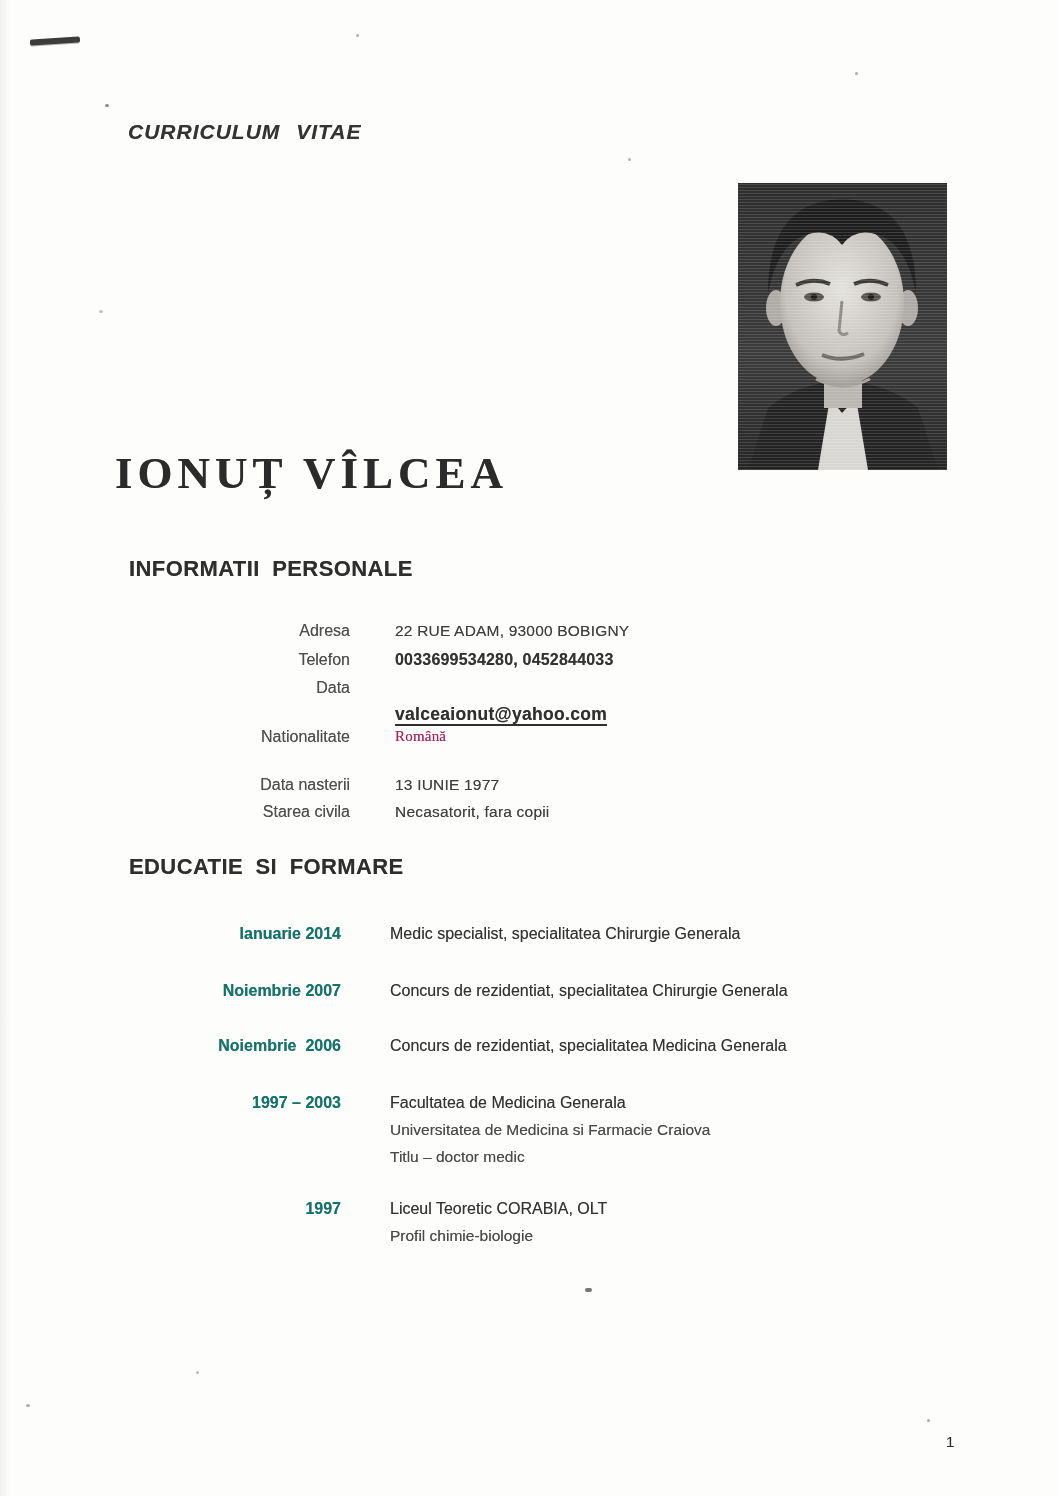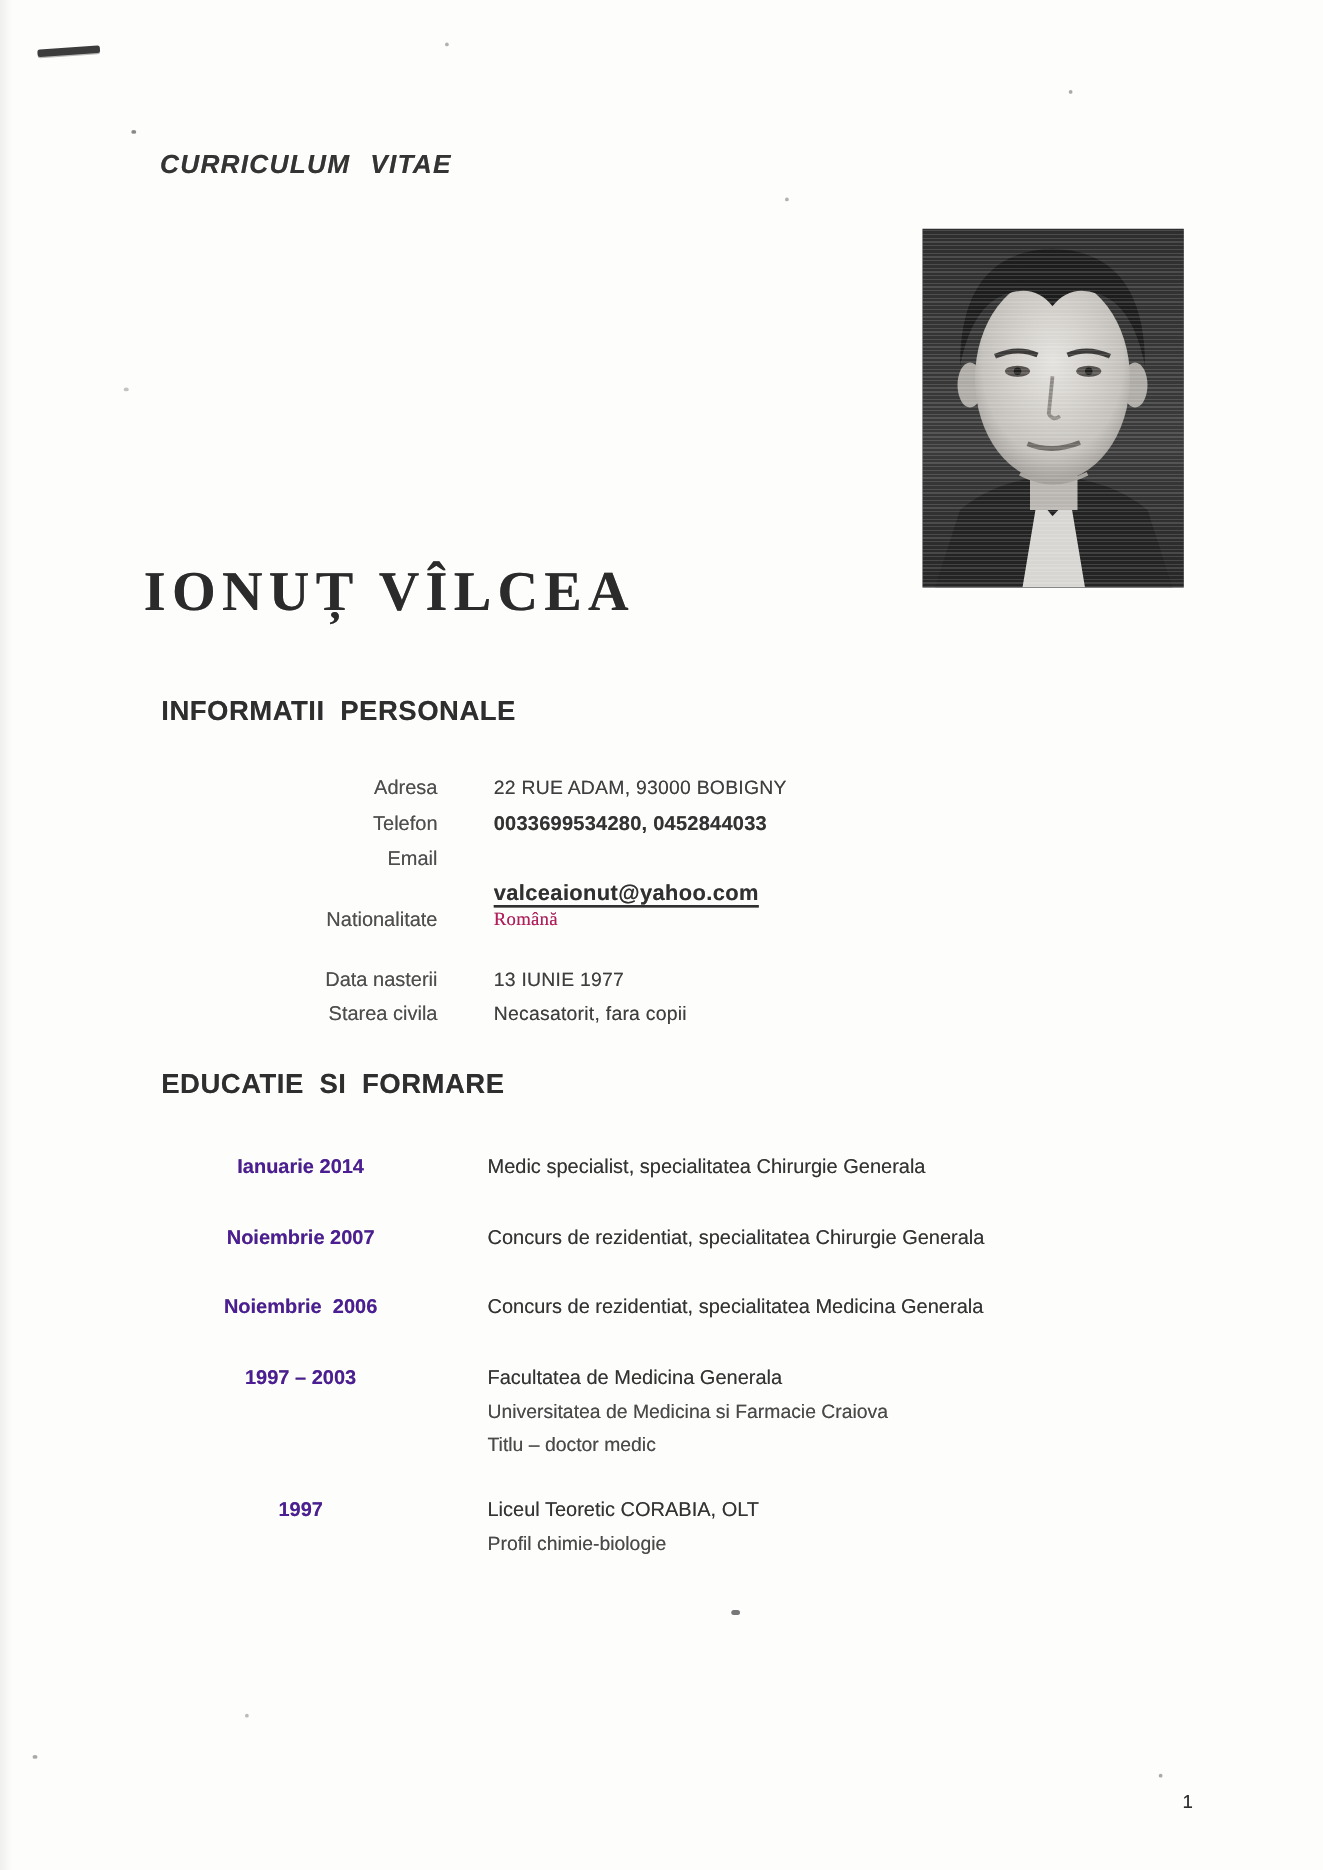--- a/index.html
+++ b/index.html
@@ -60,22 +60,22 @@
     font-size:15.5px;color:#3f3f3f;letter-spacing:.2px;
   }
   .value-phone{font-weight:700;color:#333;font-size:16px;}
   .value-email{
     font-weight:700;color:#303030;font-size:17.5px;letter-spacing:.3px;
     text-decoration:underline;text-decoration-thickness:2px;text-underline-offset:4px;margin-top:25px;
   }
   .value-serif{font-family:"Liberation Serif", serif;font-size:15px;color:#be185d;}
   .edu-entry{position:absolute;left:0;width:1058px;line-height:27px;}
   .edu-date{
-    position:absolute;left:140px;width:201px;text-align:center;
-    font-size:16px;font-weight:700;color:#4c1d95;white-space:pre;
+    position:absolute;left:140px;width:201px;text-align:right;
+    font-size:16px;font-weight:700;color:#0f766e;white-space:pre;
   }
   .edu-body{position:absolute;left:390px;width:580px;}
   .edu-title{font-size:16px;font-weight:400;color:#333;}
   .edu-detail{font-size:15.5px;font-weight:400;color:#4a4a4a;}
   .e1{top:920px;} .e2{top:977px;} .e3{top:1032px;} .e4{top:1089px;} .e5{top:1195px;}
   .page-number{
     position:absolute;left:946px;top:1433px;
     font-size:15px;color:#2f2f2f;
   }
   
@@ -152,21 +152,21 @@
 
   <div class="info-row" style="top:622px">
     <div class="info-label">Adresa</div>
     <div class="info-value">22 RUE ADAM, 93000 BOBIGNY</div>
   </div>
   <div class="info-row" style="top:651px">
     <div class="info-label">Telefon</div>
     <div class="info-value value-phone">0033699534280, 0452844033</div>
   </div>
   <div class="info-row" style="top:679px">
-    <div class="info-label">Email</div>
+    <div class="info-label">Data</div>
     <div class="info-value value-email">valceaionut@yahoo.com</div>
   </div>
 
   <div class="info-row" style="top:728px">
     <div class="info-label">Nationalitate</div>
     <div class="info-value value-serif">Română</div>
   </div>
 
   <div class="info-row" style="top:776px">
     <div class="info-label">Data nasterii</div>

